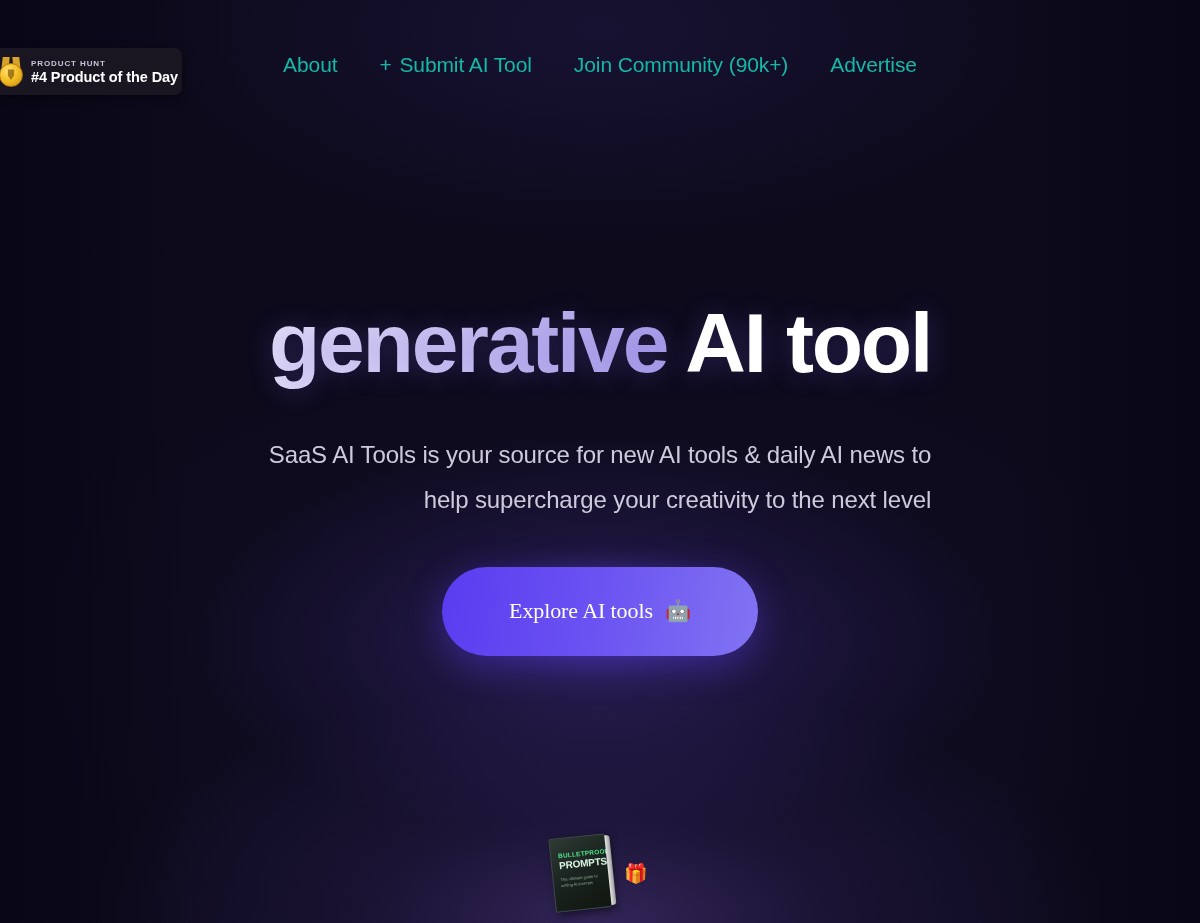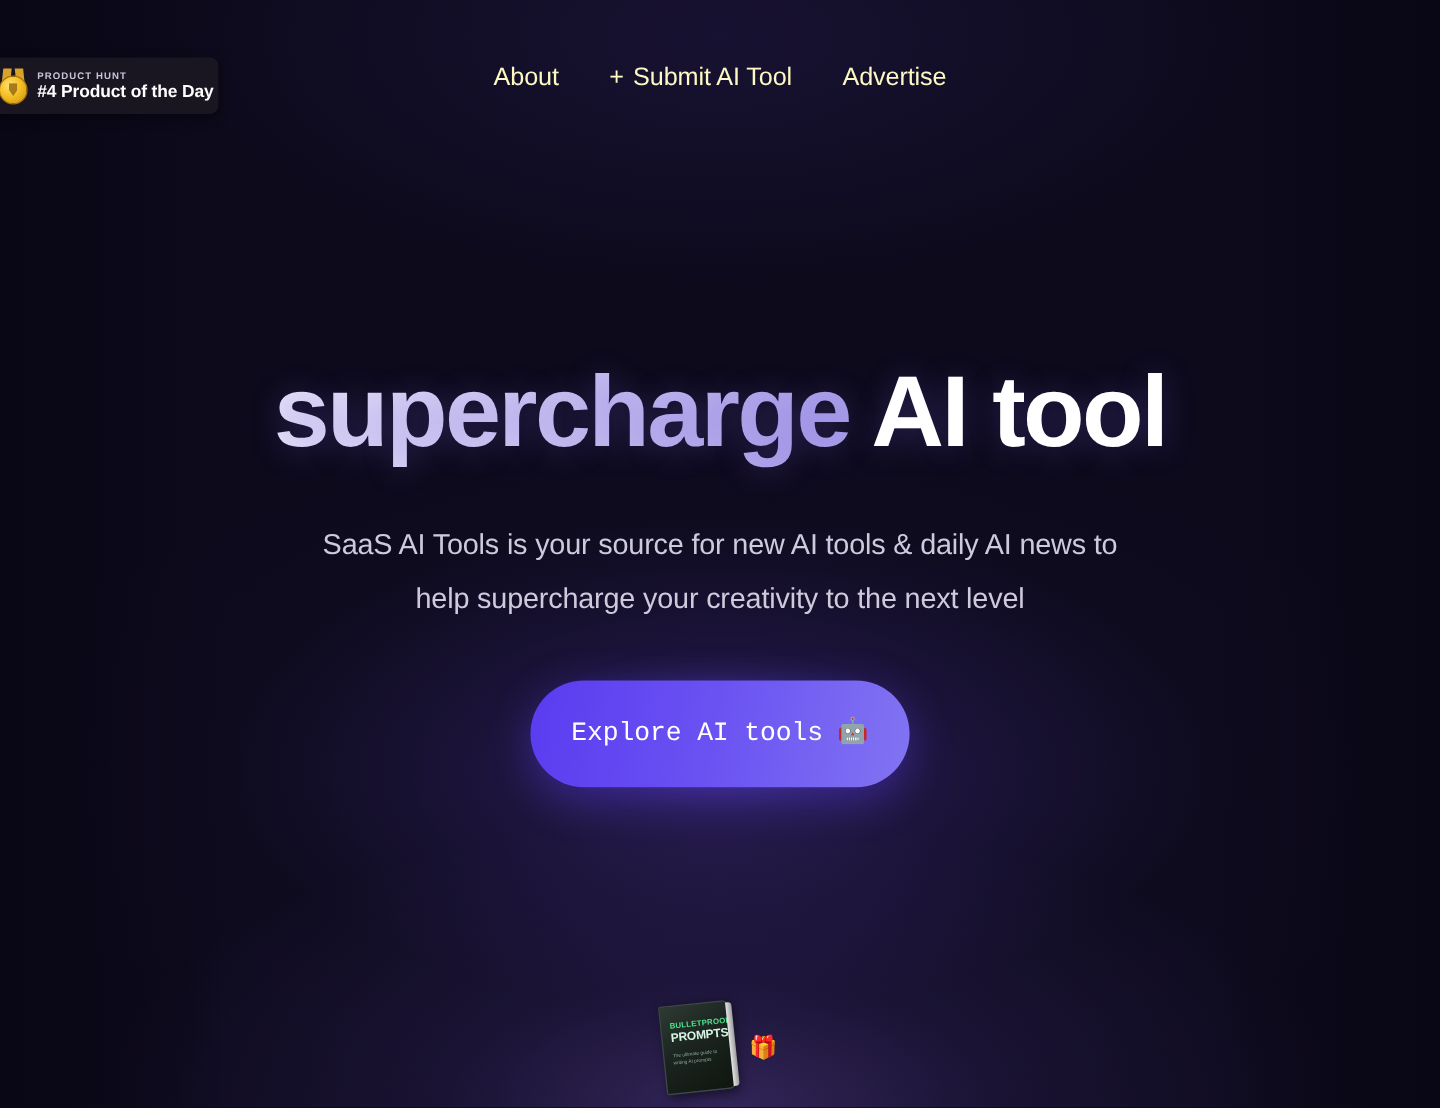--- a/index.html
+++ b/index.html
@@ -164,21 +164,21 @@
     z-index: 15;
   }
   .nav-list {
     display: flex;
     align-items: center;
     gap: 42px;
     list-style: none;
   }
   .nav-link {
     font-size: 21px;
-    color: #fef9c3;
+    color: #14b8a6;
     letter-spacing: -0.1px;
     white-space: nowrap;
     cursor: pointer;
     font-weight: 400;
   }
   .nav-link .plus { margin-right: 2px; }
 
   
   .hero {
     position: absolute;
@@ -215,21 +215,21 @@
 
   .subtitle {
     margin-top: 32px;
     text-align: center;
     font-size: 24px;
     line-height: 1.9;
     color: #cfcadb;
     letter-spacing: -0.15px;
     max-width: 880px;
   }
-  .subtitle .sub-line { display: block; }
+  .subtitle .sub-line { display: block; text-align: right; }
 
   .cta-wrap {
     margin-top: 44px;
     position: relative;
   }
   .cta-glow {
     position: absolute;
     left: 50%;
     top: 50%;
     transform: translate(-50%, -50%);
@@ -245,21 +245,21 @@
     display: inline-flex;
     align-items: center;
     justify-content: center;
     gap: 12px;
     width: 316px;
     height: 89px;
     border: none;
     border-radius: 45px;
     background: linear-gradient(100deg, #5a3cf0 0%, #6a52f2 48%, #8274f2 100%);
     color: #ffffff;
-    font-family: Liberation Mono, monospace;
+    font-family: Liberation Serif, serif;
     font-size: 22px;
     letter-spacing: -0.1px;
     cursor: pointer;
     box-shadow: 0 10px 36px rgba(90, 60, 240, 0.42);
   }
   .cta-label { color: #ffffff; }
   .cta-emoji { font-size: 21px; line-height: 1; }
 
   
   .promo {
@@ -358,29 +358,32 @@
 
   <nav class="nav">
     <ul class="nav-list">
       <li class="nav-link">
         <span>About</span>
       </li>
       <li class="nav-link">
         <span class="plus">+ </span><span>Submit AI Tool</span>
       </li>
       <li class="nav-link">
+        <span>Join Community (90k+)</span>
+      </li>
+      <li class="nav-link">
         <span>Advertise</span>
       </li>
     </ul>
   </nav>
 
   <section class="hero">
 
     <h1 class="headline">
-      <span class="line"><span class="grad-word">supercharge</span><span> AI tool</span></span>
+      <span class="line"><span class="grad-word">generative</span><span> AI tool</span></span>
     </h1>
 
     <p class="subtitle">
       <span class="sub-line">SaaS AI Tools is your source for new AI tools &amp; daily AI news to</span>
       <span class="sub-line">help supercharge your creativity to the next level</span>
     </p>
 
     <div class="cta-wrap">
       <div class="cta-glow"></div>
       <button class="cta-btn">

